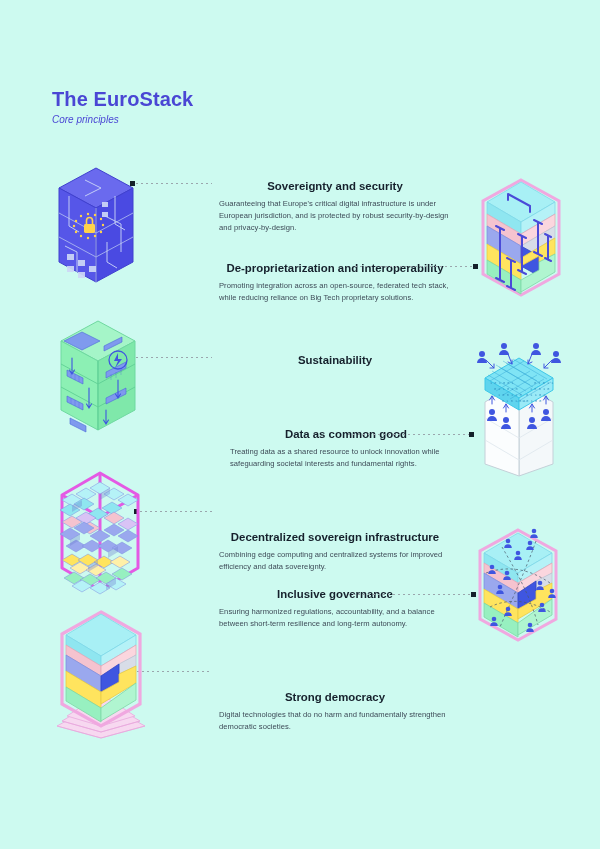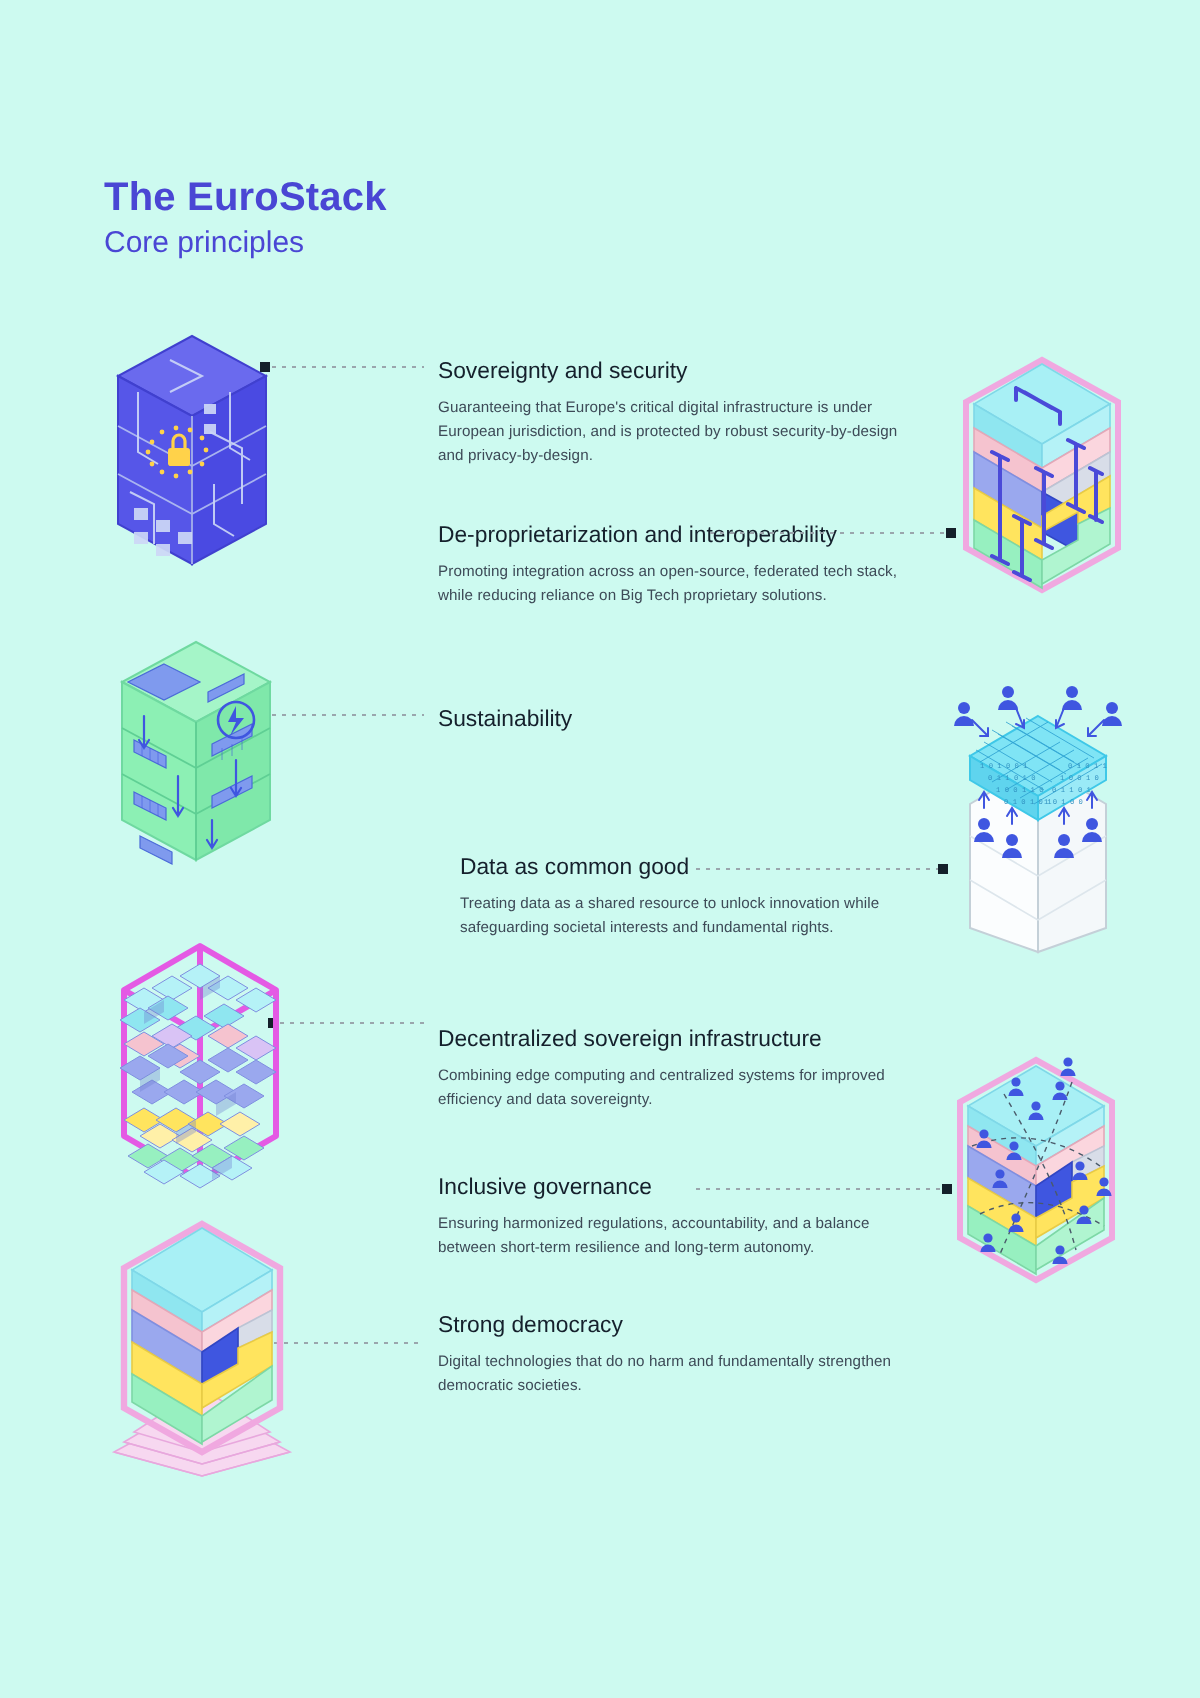--- a/index.html
+++ b/index.html
@@ -13,41 +13,41 @@
   }
   .page{position:absolute;inset:0;border-radius:11px;}
 
   
   .header{position:absolute;left:52px;top:88px;}
   .title{
     font-size:20px;font-weight:bold;color:#4a46d4;
     letter-spacing:.1px;line-height:1.1;margin:0;
   }
   .subtitle{
-    font-size:15px;color:#4a46d4;
+    font-size:10px;font-style:italic;color:#4a46d4;
     margin:4px 0 0 0;line-height:1.1;
   }
 
   
   .block{position:absolute;width:232px;}
   .block h3{
-    margin:0;font-size:11.4px;font-weight:normal;color:#15202c;
-    line-height:1.32;letter-spacing:0;
+    margin:0;font-size:11.4px;font-weight:bold;color:#15202c;
+    line-height:1.32;letter-spacing:0;text-align:center;
   }
   .block p{
     margin:4px 0 0 0;font-size:7.6px;color:#3d4a57;
     line-height:1.55;letter-spacing:.05px;
   }
   .b1{left:219px;top:179px;}
   .b2{left:219px;top:261px;}
   .b3{left:219px;top:353px;}
   .b4{left:230px;top:427px;}
-  .b5{left:219px;top:513px;}
+  .b5{left:219px;top:530px;}
   .b6{left:219px;top:587px;}
-  .b7{left:219px;top:656px;}
+  .b7{left:219px;top:690px;}
 
   
   .leader{position:absolute;height:1px;
     background-image:linear-gradient(to right,#9aa6ad 0 2px,transparent 2px 5px);
     background-size:5px 1px;background-repeat:repeat-x;}
   .dot{position:absolute;width:5px;height:5px;background:#14202a;}
 
   
   .illo{position:absolute;}
   svg{display:block;overflow:visible;}

